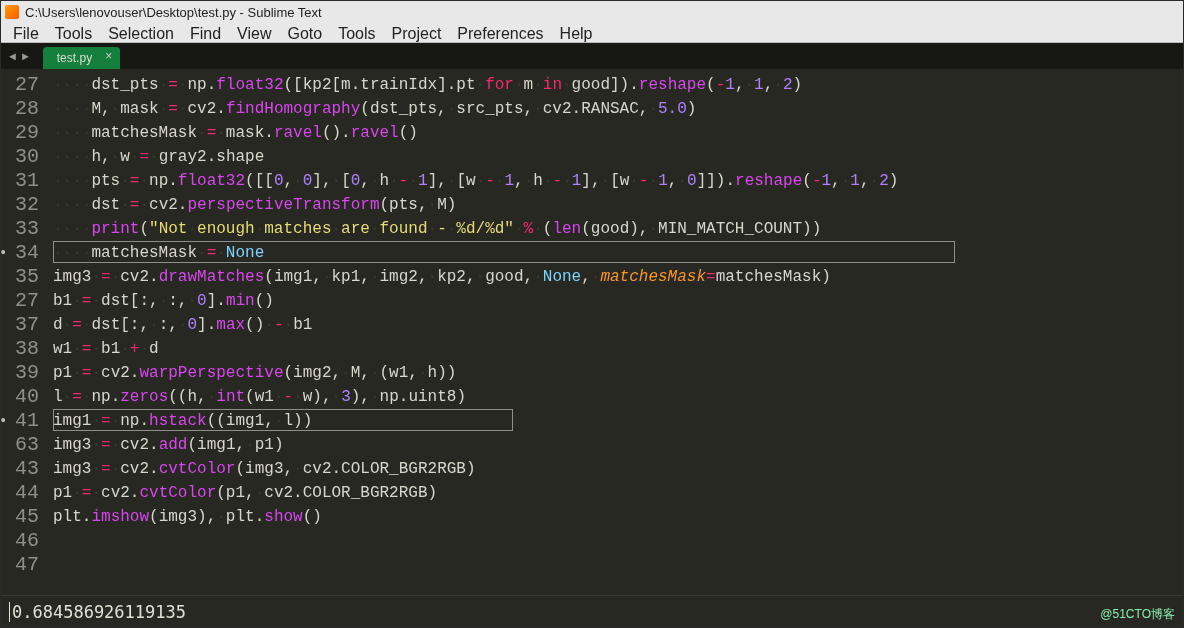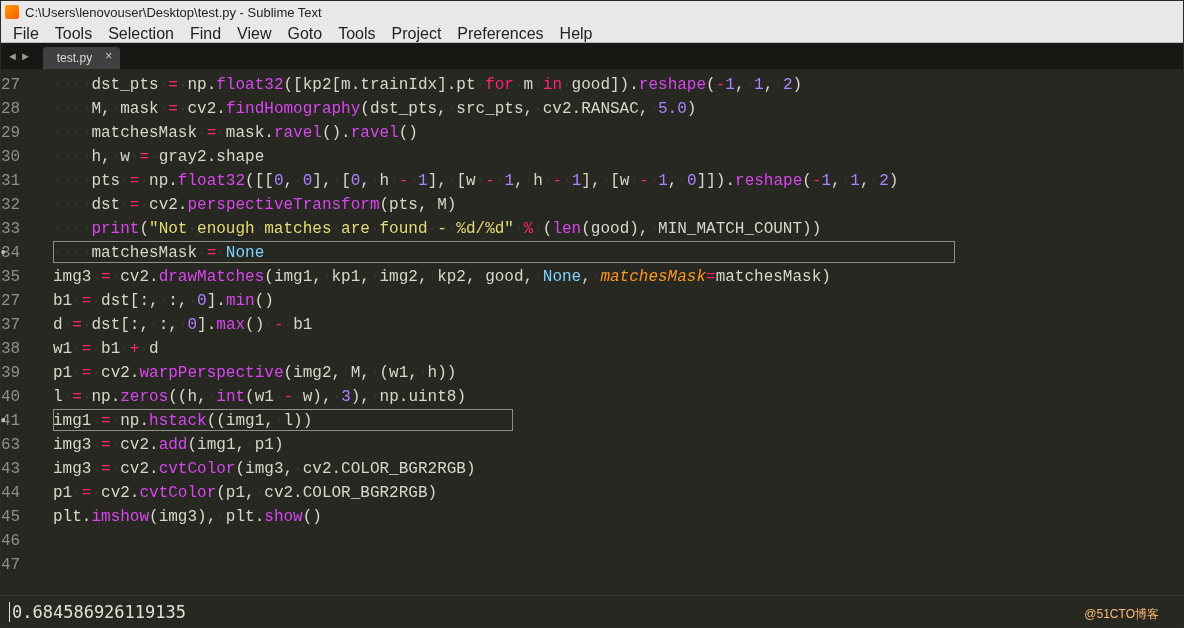--- a/index.html
+++ b/index.html
@@ -5,41 +5,41 @@
   * { margin: 0; padding: 0; box-sizing: border-box; }
   html, body { width: 1184px; height: 628px; overflow: hidden; font-family: "Segoe UI", Tahoma, sans-serif; background: #272822; }
   .window { width: 1184px; height: 628px; display: flex; flex-direction: column; border: 1px solid #2a2a2a; }
   .titlebar { height: 22px; background: #e8e8e8; display: flex; align-items: center; padding: 0 4px; font-size: 13px; color: #222; }
   .titlebar .app-icon { width: 14px; height: 14px; background: linear-gradient(135deg,#ff9a00,#ff5e00); margin-right: 6px; border-radius: 2px; display: inline-block; }
   .menubar { height: 20px; background: #e8e8e8; display: flex; align-items: flex-start; padding: 0 4px; font-size: 16px; color: #222; border-bottom: 1px solid #bdbdbd; }
   .menubar .menu-item { padding: 2px 8px; cursor: default; }
   .tabbar { height: 26px; background: #171814; display: flex; align-items: flex-end; }
   .tab-nav { display: flex; gap: 2px; padding: 0 6px; color: #9c9c95; align-items: center; height: 100%; }
   .tab-nav span { font-size: 11px; cursor: default; }
-  .tab { height: 22px; background: #404040; color: #dcdcd2; font-size: 12px; display: flex; align-items: center; padding: 0 28px 0 14px; border-top-left-radius: 4px; border-top-right-radius: 4px; position: relative; margin-left: 6px; margin-top: 9px; }
+  .tab { height: 22px; background: #15803d; color: #dcdcd2; font-size: 12px; display: flex; align-items: center; padding: 0 28px 0 14px; border-top-left-radius: 4px; border-top-right-radius: 4px; position: relative; margin-left: 6px; margin-top: 9px; }
   .tab .close { position: absolute; right: 8px; top: 2px; font-size: 12px; color: #c9c9c0; }
   .editor { flex: 1; display: flex; background: #272822; overflow: hidden; }
-  .gutter { width: 46px; background: #272822; color: #8f908a; padding: 4px 8px 0 0; font-family: Consolas, "Courier New", monospace; font-size: 16px; line-height: 24px; }
+  .gutter { width: 46px; background: #272822; color: #8f908a; text-align: right; padding: 4px 8px 0 0; font-family: Consolas, "Courier New", monospace; font-size: 20px; line-height: 24px; }
   .gutter .ln { height: 24px; position: relative; }
   .gutter .ln.dirty::before { content: "•"; position: absolute; left: -2px; top: 0; color: #bfbfb6; font-size: 14px; }
   .code { flex: 1; font-family: Consolas, "Courier New", monospace; font-size: 16px; line-height: 24px; color: #d7d7cb; padding-top: 4px; position: relative; overflow: hidden; }
   .code .line { height: 24px; white-space: pre; padding-left: 6px; }
   .ws  { color: #3b3a32; }
   .num { color: #ae81ff; }
   .str { color: #e6db74; }
   .kw  { color: #f92672; }
   .fn  { color: #d946ef; }
   .bi  { color: #d946ef; }
   .nm  { color: #d7d7cb; }
   .arg { color: #fd971f; font-style: italic; }
   .co  { color: #7dd3fc; }
   .box { position: absolute; border: 1px solid #8f908a; pointer-events: none; }
   .statusbar { height: 32px; background: #272822; border-top: 1px solid #3a3b34; color: #e0e0d4; font-family: Consolas, monospace; font-size: 17px; display: flex; align-items: center; padding: 0 8px; position: relative; }
   .statusbar .caret { width: 1px; height: 20px; background: #e0e0d4; margin-right: 2px; }
-  .watermark { position: absolute; right: 24px; bottom: 4px; color: #fdba74; font-size: 12px; font-family: sans-serif; }
+  .watermark { position: absolute; right: 8px; bottom: 4px; color: #86efac; font-size: 12px; font-family: sans-serif; }
 </style>
 </head>
 <body>
 
 <div class="window">
 
   <div class="titlebar">
     <span class="app-icon"></span>
     <span>C:\Users\lenovouser\Desktop\test.py - Sublime Text</span>
   </div>

